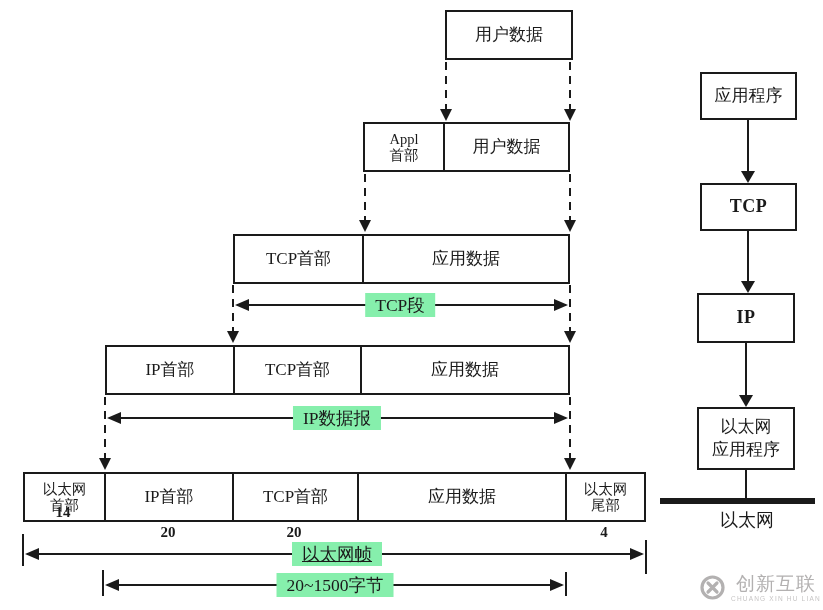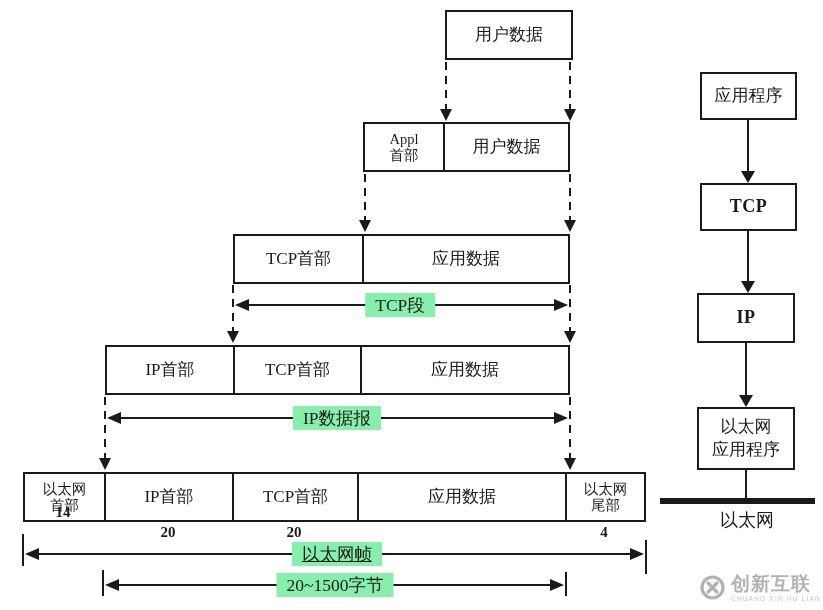--- a/index.html
+++ b/index.html
@@ -35,21 +35,21 @@
   }
   .pbox.bold{font-weight:bold;font-size:18px;letter-spacing:.5px;}
   .plain-label{
     position:absolute;transform:translateX(-50%);font-size:18px;z-index:2;white-space:nowrap;
   }
   .wm{
     position:absolute;left:699px;top:574px;display:flex;align-items:flex-start;
     color:#b3b1b1;z-index:2;
   }
   .wm .txt{margin-left:5px;}
-  .wm .brand{font-size:19px;font-weight:bold;letter-spacing:1px;line-height:1;font-family:"Liberation Sans","DejaVu Sans",sans-serif;}
+  .wm .brand{font-size:19px;font-weight:normal;letter-spacing:1px;line-height:1;font-family:"Liberation Sans","DejaVu Sans",sans-serif;text-align:center;}
   .wm .cap{font-size:6.5px;letter-spacing:1.2px;color:#c6c4c4;margin-top:2px;font-family:"Liberation Sans","DejaVu Sans",sans-serif;}
 </style>
 </head>
 <body>
 
 <div class="canvas">
 
   <svg class="layer" width="823" height="610" viewBox="0 0 823 610">
     <g stroke="#1a1a1a" stroke-width="2" fill="#1a1a1a">
 

